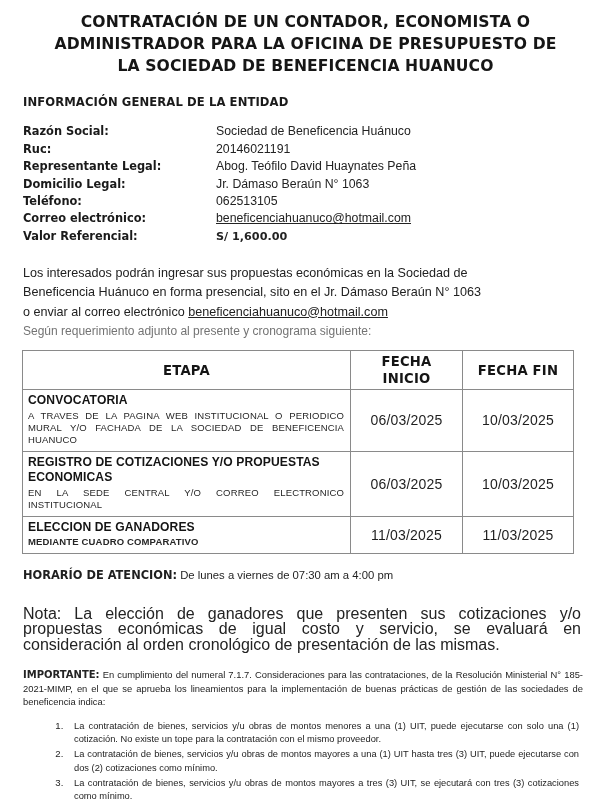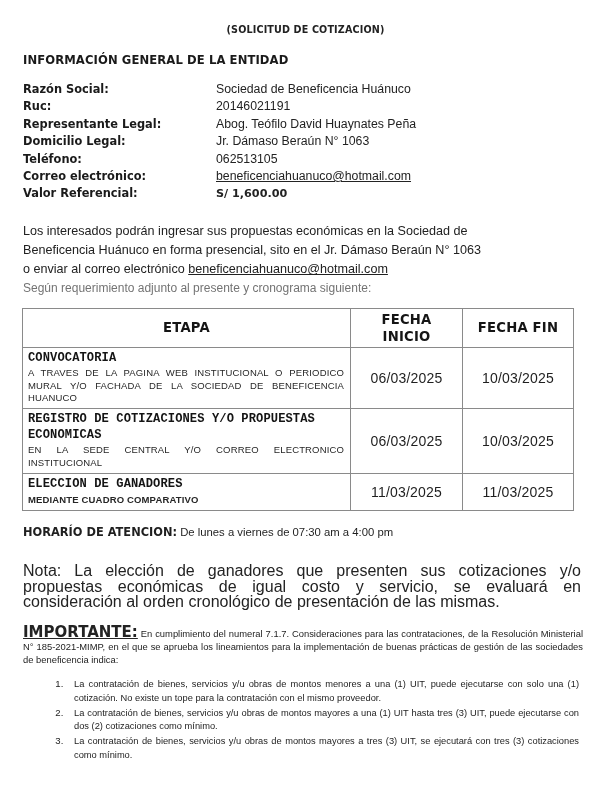--- a/index.html
+++ b/index.html
@@ -146,21 +146,21 @@
     letter-spacing: 0.2px;
     height: 38px;
     line-height: 17px;
   }
   .stage-cell {
     padding: 3px 6px 4px 5px !important;
     vertical-align: top !important;
   }
   .stage-cell.mid { vertical-align: middle !important; }
   .stage-title {
-    font-family: Liberation Mono, monospace;
+    font-family: Liberation Sans, sans-serif;
     font-weight: bold;
     font-size: 12.1px;
     color: #141414;
     letter-spacing: 0.1px;
     line-height: 15.5px;
   }
   .stage-sub {
     font-family: "Liberation Sans", sans-serif;
     font-size: 9.5px;
     color: #262626;
@@ -211,22 +211,21 @@
     margin-right: 8px;
     font-family: "Liberation Sans", sans-serif;
     font-size: 9.4px;
     line-height: 13.2px;
     color: #232323;
     text-align: justify;
   }
   .importante .imp-label {
     font-family: "DejaVu Sans", sans-serif;
     font-weight: bold;
-    font-size: 15px;
-    text-decoration: underline;
+    font-size: 10px;
   }
 
   
   ol.rules {
     margin: 11px 0 0 0;
     padding-left: 46px;
     font-family: "Liberation Sans", sans-serif;
     font-size: 9.3px;
     line-height: 13.2px;
     color: #232323;
@@ -240,21 +239,25 @@
   ol.rules li::marker {
     font-size: 9.6px;
   }
 </style>
 </head>
 <body>
 
 <div class="page">
 
   <div class="title-block">
-    <div class="doc-subtitle">(SOLICITUD DE COTIZACION)</div>
+    <div class="doc-title">
+      <div>CONTRATACIÓN DE UN CONTADOR, ECONOMISTA O</div>
+      <div>ADMINISTRADOR PARA LA OFICINA DE PRESUPUESTO DE</div>
+      <div>LA SOCIEDAD DE BENEFICENCIA HUANUCO</div>
+    </div>
   </div>
 
   <div class="section-heading">INFORMACIÓN GENERAL DE LA ENTIDAD</div>
 
   <table class="info-table">
     <tbody>
       <tr>
         <td class="info-label">Razón Social:</td>
         <td class="info-value">Sociedad de Beneficencia Huánuco</td>
       </tr>

